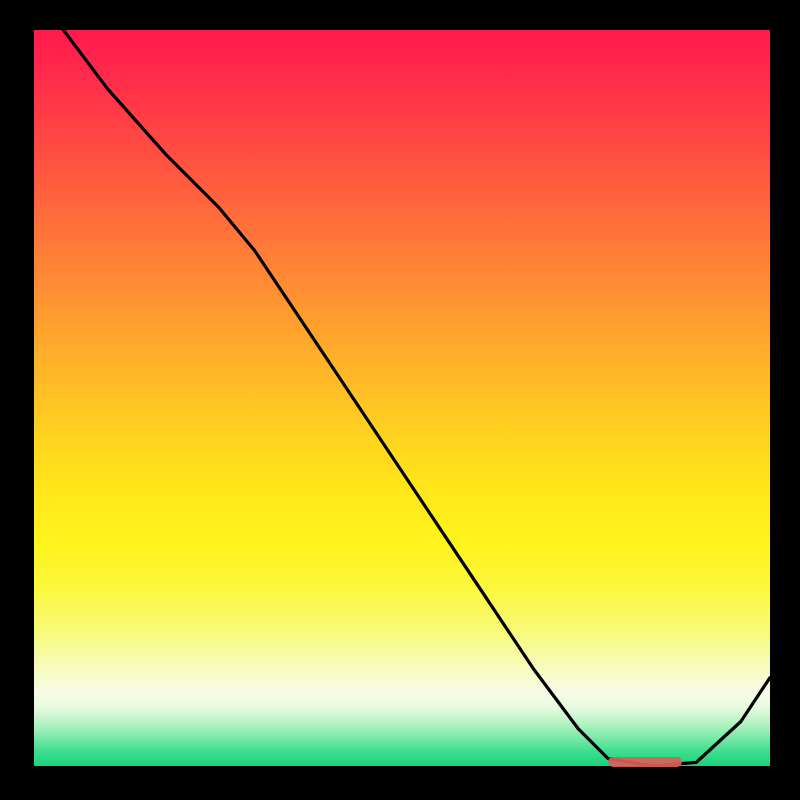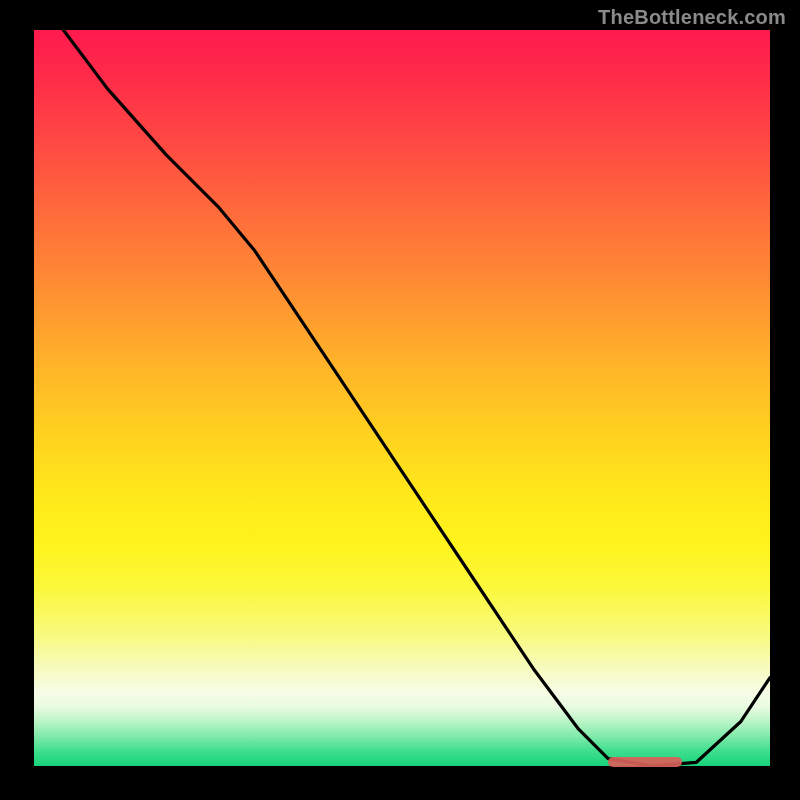--- a/index.html
+++ b/index.html
@@ -73,21 +73,20 @@
     font-weight: 600;
     letter-spacing: 0.2px;
     user-select: none;
   }
 </style>
 </head>
 <body>
 
 <div class="stage">
 
-  <div class="watermark">TheBottleneck.com</div>
 
   <div class="plot">
 
     <svg class="curve" viewBox="0 0 736 736" preserveAspectRatio="none">
       <path id="curve-path" fill="none" stroke="#000000" stroke-width="3.2" stroke-linejoin="round" stroke-linecap="round" d="M29.4 0.0 L73.6 58.9 L132.5 125.1 L184.0 176.6 L220.8 220.8 L294.4 331.2 L368.0 441.6 L441.6 552.0 L500.5 640.3 L544.6 699.2 L574.1 728.6 L618.2 736.0 L662.4 732.3 L706.6 691.8 L736.0 647.7"></path>
     </svg>
 
     <div id="opt-marker" class="marker" style="left: 574.08px; width: 73.6px; top: 726.584px; background: rgb(217, 96, 90);"></div>
 
   </div>

